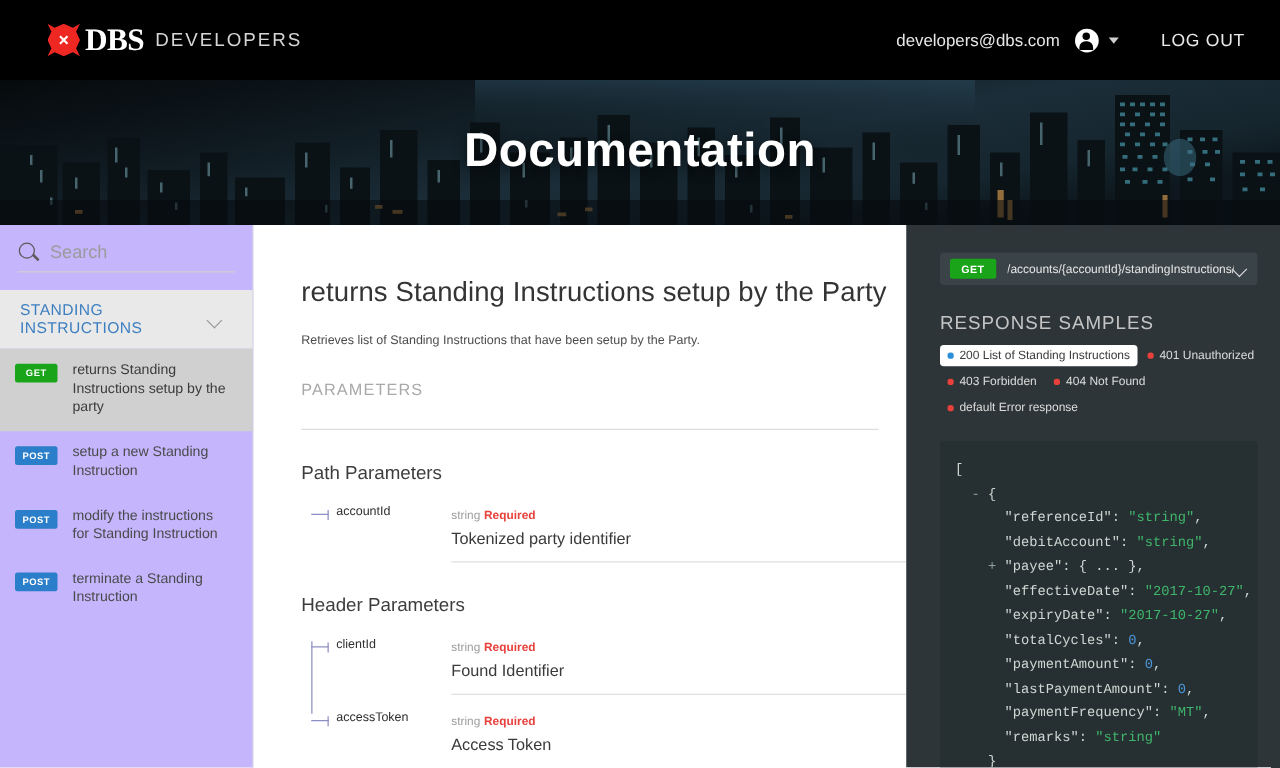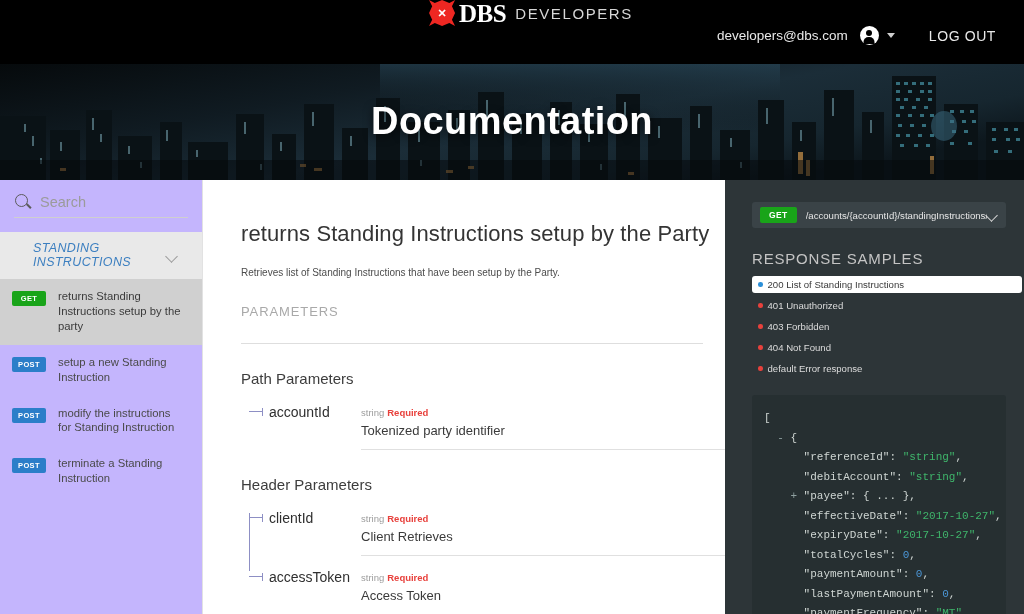--- a/index.html
+++ b/index.html
@@ -7,21 +7,21 @@
     width: 1024px; height: 614px;
     overflow: hidden;
     font-family: "Liberation Sans", sans-serif;
     background: #ffffff;
   }
   .page { position: relative; width: 1024px; height: 614px; overflow: hidden; }
 
   
   .topbar {
     position: absolute; top: 0; left: 0; width: 1024px; height: 64px;
-    background: #000000; display: flex; align-items: center; flex-direction: column;
+    background: #000000; display: flex; align-items: center;
   }
   .brand { display: flex; align-items: center; margin-left: 38px; }
   .dbs-mark {
     width: 26px; height: 26px; background: #ee2722; margin-right: 4px;
     position: relative; display: inline-block;
     clip-path: polygon(0% 0%, 22% 12%, 50% 0%, 78% 12%, 100% 0%, 88% 24%,
                        100% 50%, 88% 76%, 100% 100%, 78% 88%, 50% 100%,
                        22% 88%, 0% 100%, 12% 76%, 0% 50%, 12% 24%);
   }
   .dbs-mark:after {
@@ -98,23 +98,22 @@
     background: #5b5b5b; transform: rotate(45deg);
   }
   .search-input {
     border: 0; outline: 0; background: transparent; font-size: 14.5px;
     color: #333; width: 100%; font-family: "Liberation Sans", sans-serif;
   }
   .search-input::placeholder { color: #9b9b9b; }
 
   .group-header {
     display: flex; align-items: center; justify-content: flex-end;
-    background: #e9e9e9; padding: 9px 16px 10px 33px; margin-top: 14px;
+    background: #e9e9e9; padding: 9px 16px 10px 16px; margin-top: 14px;
     cursor: pointer;
-    font-style: italic;
   }
   .group-title {
     color: #3c7fc0; font-size: 12.5px; letter-spacing: 0.35px;
   }
   .chev {
     width: 11px; height: 7px; position: relative; flex: 0 0 auto; margin-right: 8px;
   }
   .chev:before {
     content: ""; position: absolute; left: 0; top: 0; width: 8px; height: 8px;
     border-right: 1.6px solid #9a9a9a; border-bottom: 1.6px solid #9a9a9a;
@@ -159,21 +158,21 @@
     position: absolute; left: 8px; top: 9px; width: 14px; height: 1.4px; background: #8d8fc4;
   }
   .tree-arm:after {
     content: ""; position: absolute; right: 0; top: -3.5px; width: 1.4px; height: 8px;
     background: #8d8fc4;
   }
   .tree-vert {
     position: absolute; left: 8px; width: 1.4px; background: #8d8fc4;
   }
   .param-name {
-    width: 92px; flex: 0 0 auto; font-size: 14px; color: #2f2f2f; padding-top: 2px;
+    width: 92px; flex: 0 0 auto; font-size: 10px; color: #2f2f2f; padding-top: 2px;
   }
   .param-detail { flex: 1 1 auto; padding-bottom: 11px; border-bottom: 1px solid #e0e0e0; }
   .param-type { font-size: 9.5px; color: #9d9d9d; }
   .param-req { font-size: 9.5px; color: #e8413c; margin-left: 3px; font-weight: bold; }
   .param-desc { font-size: 13px; color: #3a3a3a; margin-top: 3px; }
 
   
   .rightpanel {
     position: absolute; left: 725px; top: 0; width: 299px; height: 434px;
     background: #2d3538; padding: 22px 18px 0 27px; overflow: hidden;
@@ -193,21 +192,21 @@
   .chev-light { width: 11px; height: 8px; position: relative; flex: 0 0 auto; }
   .chev-light:before {
     content: ""; position: absolute; left: 0; top: 0; width: 8px; height: 8px;
     border-right: 1.5px solid #d8d8d8; border-bottom: 1.5px solid #d8d8d8;
     transform: rotate(45deg);
   }
   .samples-kicker {
     color: #c4c4c4; font-size: 15px; letter-spacing: 0.8px; margin-top: 22px;
   }
   .sample-tabs {
-    display: flex; flex-wrap: wrap; gap: 4px 2px; margin-top: 9px; width: 270px; flex-direction: column;
+    display: flex; flex-wrap: wrap; gap: 4px 2px; margin-top: 9px; width: 270px;
   }
   .sample-tab {
     display: inline-flex; align-items: center; font-size: 9.6px; color: #dcdcdc;
     padding: 3px 6px; border-radius: 3px; cursor: pointer; white-space: nowrap;
   }
   .sample-tab.active { background: #ffffff; color: #3a3a3a; }
   .dot { width: 4.5px; height: 4.5px; border-radius: 50%; margin-right: 5px; flex: 0 0 auto; }
   .dot.blue { background: #2b8fd8; }
   .dot.red { background: #e8413c; }
 
@@ -446,21 +445,21 @@
       <div class="param-group-title">Header Parameters</div>
       <div class="param-rows">
         <span class="tree-vert" style="top:16px;height:58px;"></span>
         <div class="param-row">
           <span class="tree-col">
               <span class="tree-arm"></span>
             </span>
           <span class="param-name">clientId</span>
           <span class="param-detail">
             <span class="param-type">string</span><span class="param-req">Required</span>
-            <div class="param-desc">Client Retrieves</div>
+            <div class="param-desc">Found Identifier</div>
           </span>
         </div>
         <div class="param-row">
           <span class="tree-col">
               <span class="tree-arm"></span>
             </span>
           <span class="param-name">accessToken</span>
           <span class="param-detail">
             <span class="param-type">string</span><span class="param-req">Required</span>
             <div class="param-desc">Access Token</div>

